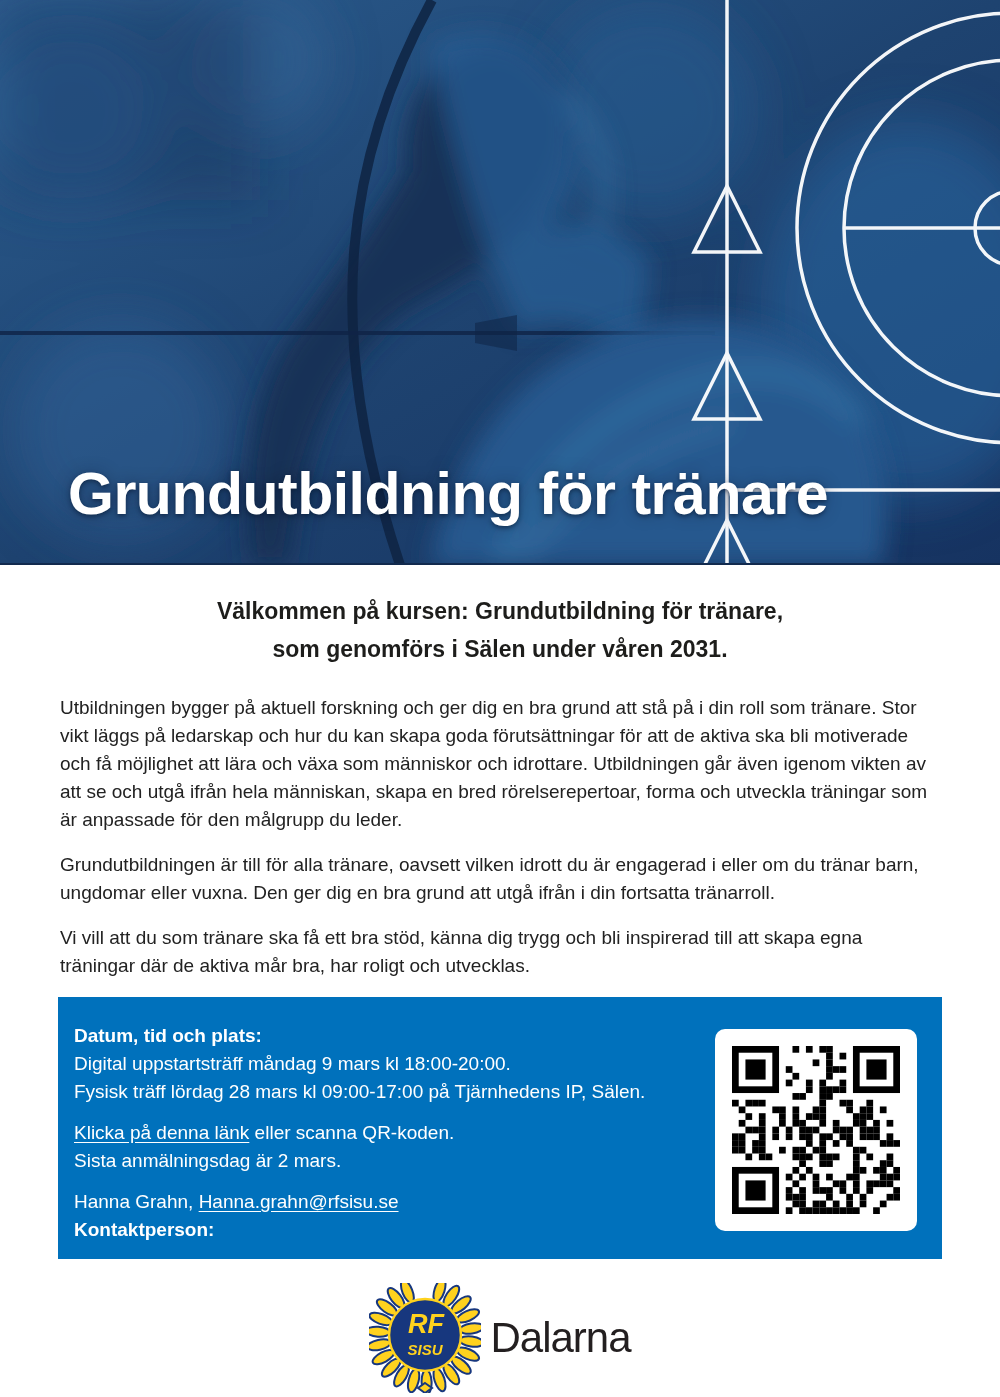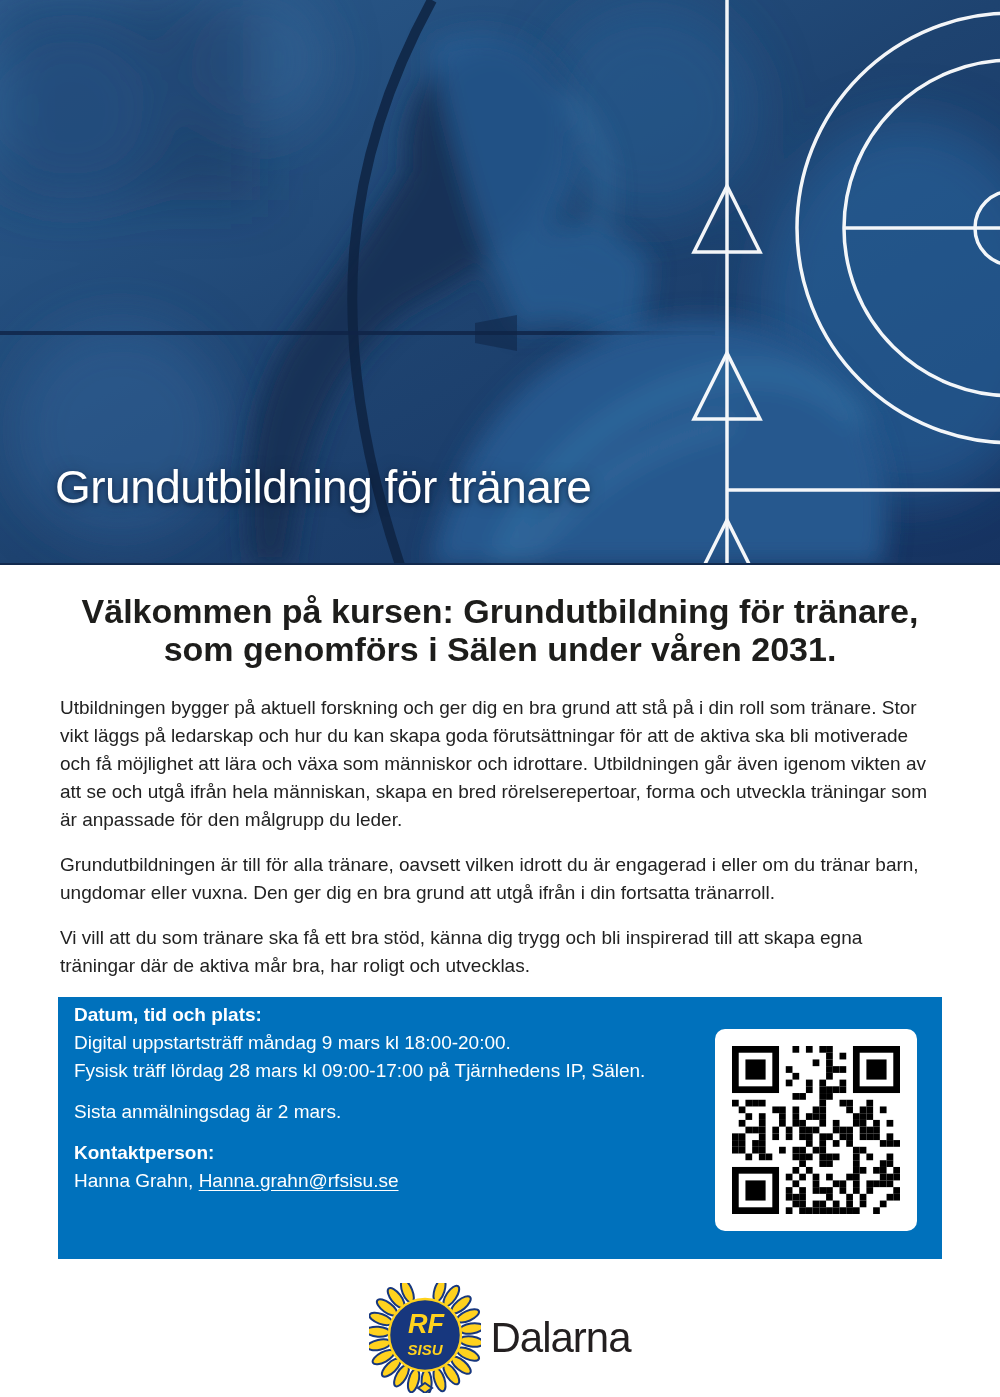--- a/index.html
+++ b/index.html
@@ -10,39 +10,39 @@
     color: #1d1d1b;
   }
   
   .hero {
     position: relative; width: 1000px; height: 565px; overflow: hidden;
     background: linear-gradient(135deg, #2b5c8e 0%, #1e4370 50%, #163361 100%);
     border-bottom: 2px solid #122a4e;
   }
   .hero svg.photo { position: absolute; inset: 0; display: block; }
   .hero-title {
-    position: absolute; left: 55px; top: 460px;
-    font-size: 46px; font-weight: 400; letter-spacing: -0.5px;
+    position: absolute; left: 68px; top: 460px;
+    font-size: 59px; font-weight: 700; letter-spacing: -0.5px;
     color: #ffffff;
     text-shadow: 0 2px 4px rgba(8,22,46,.55), 0 0 16px rgba(8,22,46,.35);
     white-space: nowrap;
   }
   
   .intro-heading {
     margin-top: 27px; text-align: center;
-    font-size: 34px; font-weight: 700; line-height: 38px; color: #1d1d1b;
+    font-size: 23px; font-weight: 700; line-height: 38px; color: #1d1d1b;
   }
   .body-copy { margin: 26px 60px 8px 60px; width: 880px; }
   .body-copy p {
     font-size: 19px; line-height: 28px; color: #222222; margin-bottom: 17px;
   }
   
   .info-box {
     position: relative; margin: 14px 58px 0 58px; width: 884px; height: 262px;
-    background: #0071bc; color: #ffffff; padding: 4px 16px; overflow: hidden;
+    background: #0071bc; color: #ffffff; padding: 25px 16px; overflow: hidden;
   }
   .info-box .section { margin-bottom: 13px; max-width: 640px; }
   .info-box .line { font-size: 19px; line-height: 28px; }
   .info-box .head { font-weight: 700; }
   .info-box a {
     color: #ffffff; text-decoration: underline; text-underline-offset: 3px; cursor: pointer;
   }
   .qr-card {
     position: absolute; top: 32px; right: 25px; width: 202px; height: 202px;
     background: #ffffff; border-radius: 10px; padding: 17px;
@@ -130,25 +130,26 @@
   </div>
 </section>
 
 <section class="info-box">
   <div class="section">
     <div class="line head">Datum, tid och plats:</div>
     <div class="line">Digital uppstartsträff måndag 9 mars kl 18:00-20:00.</div>
     <div class="line">Fysisk träff lördag 28 mars kl 09:00-17:00 på Tjärnhedens IP, Sälen.</div>
   </div>
   <div class="section">
+    <div class="line"><a>Klicka på denna länk</a><span> eller scanna QR-koden.</span></div>
     <div class="line">Sista anmälningsdag är 2 mars.</div>
   </div>
   <div class="section">
+    <div class="line"><span>Hanna Grahn, </span><a>Hanna.grahn@rfsisu.se</a></div>
     <div class="line head">Kontaktperson:</div>
-    <div class="line"><span>Hanna Grahn, </span><a>Hanna.grahn@rfsisu.se</a></div>
   </div>
   <div class="qr-card">
     <svg id="qr" viewBox="0 0 200 200" fill="#000000" aria-hidden="true">
         <rect x="72" y="0" width="8" height="8"></rect>
         <rect x="88" y="0" width="8" height="8"></rect>
         <rect x="104" y="0" width="8" height="8"></rect>
         <rect x="112" y="0" width="8" height="8"></rect>
         <rect x="112" y="8" width="8" height="8"></rect>
         <rect x="128" y="8" width="8" height="8"></rect>
         <rect x="96" y="16" width="8" height="8"></rect>

